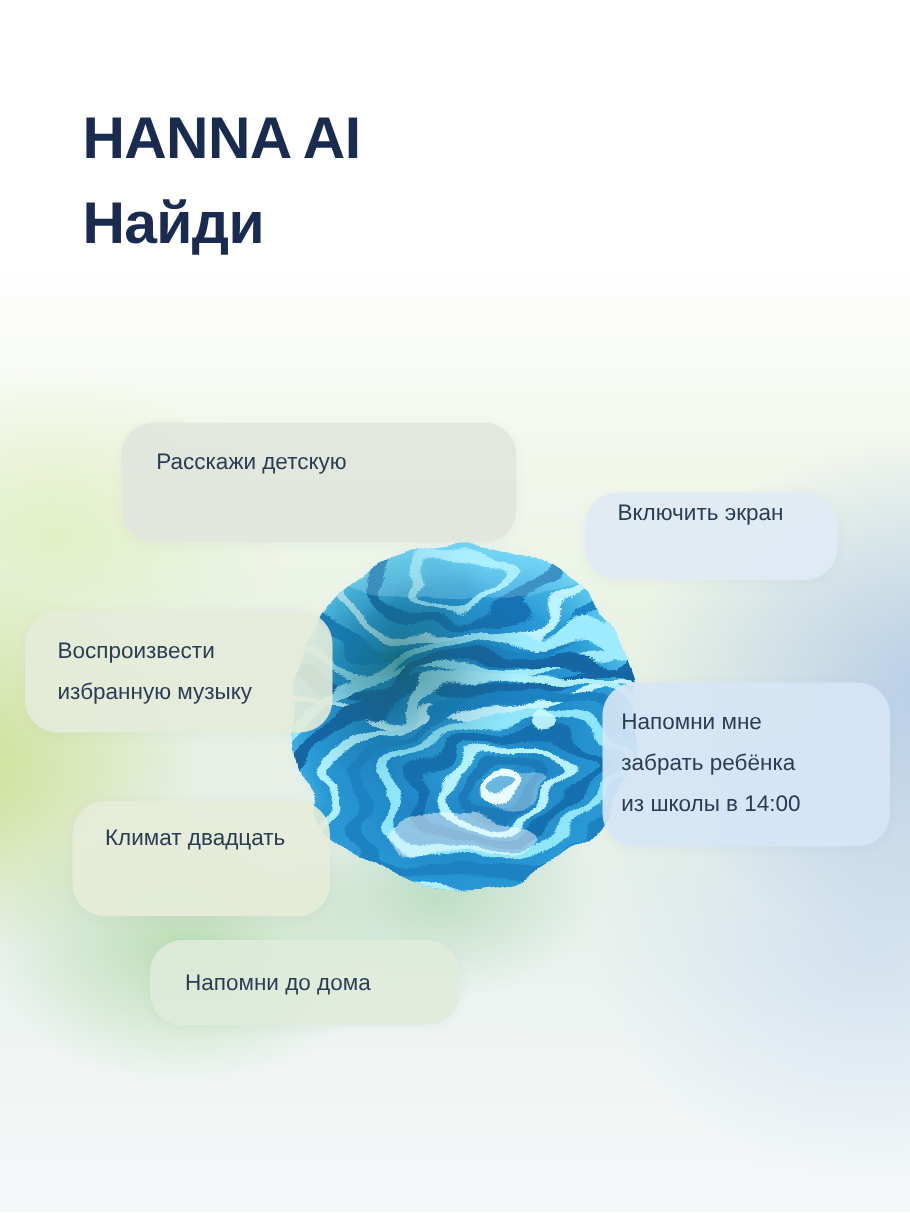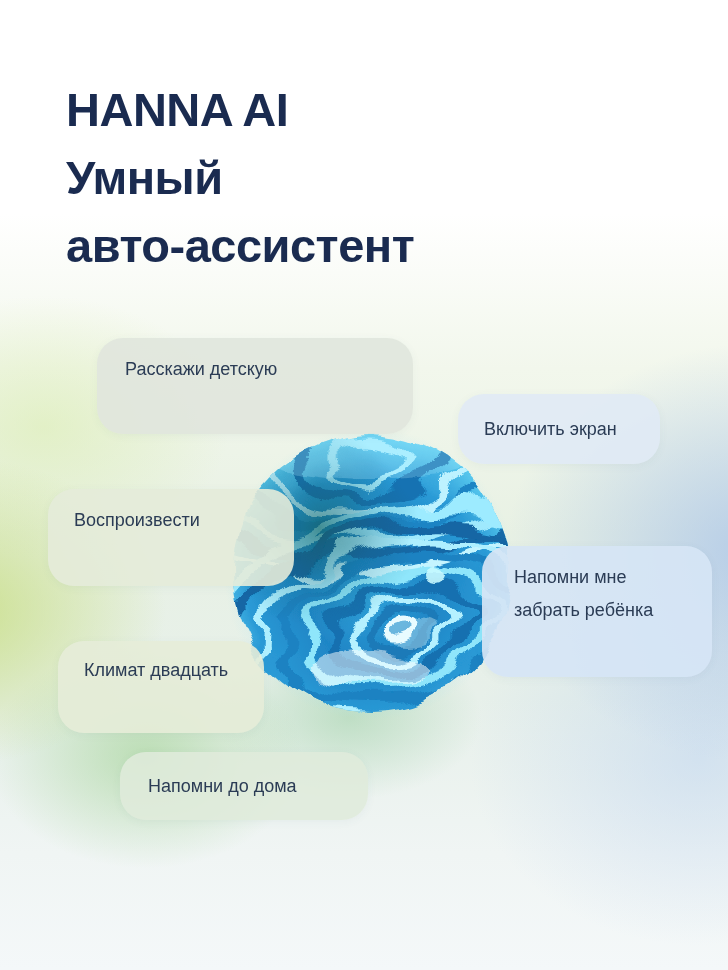--- a/index.html
+++ b/index.html
@@ -61,36 +61,35 @@
   .bubble {
     position: absolute;
     border-radius: 26px;
     color: var(--bubble-text, #2b3c55);
     font-size: 18px;
     line-height: 33px;
     box-shadow: 0 2px 10px rgba(60,90,110,0.05);
   }
   .bubble .line { white-space: nowrap; }
   .b1 { left: 97px;  top: 338px; width: 316px; height: 96px;  padding: 15px 28px; background: rgba(224,229,221,0.90); }
-  .b2 { left: 458px; top: 394px; width: 202px; height: 70px;  padding: 0 0 0 26px; background: rgba(224,234,245,0.90); display: flex; align-items: center; }
-  .b3 { left: 48px;  top: 489px; width: 246px; height: 97px;  padding: 15px 26px; background: rgba(228,235,217,0.90); }
-  .b4 { left: 482px; top: 546px; width: 230px; height: 131px; padding: 15px 32px; background: rgba(214,229,245,0.92); }
+  .b2 { left: 468px; top: 394px; width: 202px; height: 70px;  padding: 0 0 0 26px; background: rgba(224,234,245,0.90); display: flex; }
+  .b3 { left: 20px;  top: 489px; width: 246px; height: 97px;  padding: 15px 26px; background: rgba(228,235,217,0.90); }
+  .b4 { left: 482px; top: 546px; width: 230px; height: 131px; padding: 15px 15px; background: rgba(214,229,245,0.92); }
   .b5 { left: 58px;  top: 641px; width: 206px; height: 92px;  padding: 13px 26px; background: rgba(229,236,216,0.90); }
   .b6 { left: 120px; top: 752px; width: 248px; height: 68px;  padding: 0 0 0 28px; background: rgba(223,234,219,0.88); display: flex; align-items: center; }
   .b7 { left: 432px; top: 730px; width: 234px; height: 132px; padding: 15px 24px; background: rgba(215,228,243,0.92); }
 </style>
 </head>
 <body>
 
 <div class="poster">
 
   <header class="title-block">
     <h1>HANNA AI</h1>
-    <h2>Умный</h2>
-    <h2>авто-ассистент</h2>
+    <h2>Найди</h2>
   </header>
 
   <div class="orb-glow"></div>
 
   <svg class="orb" viewBox="0 0 300 300" xmlns="http://www.w3.org/2000/svg" aria-hidden="true">
     <defs>
       <radialGradient id="orbBase" cx="50%" cy="58%" r="62%">
         <stop offset="0%" stop-color="#2f9fd8"></stop>
         <stop offset="35%" stop-color="#1f86c6"></stop>
         <stop offset="65%" stop-color="#2a9ad6"></stop>
@@ -153,25 +152,27 @@
   <div class="bubble b1">
     <div class="line">Расскажи детскую</div>
   </div>
 
   <div class="bubble b2">
     <div class="line">Включить экран</div>
   </div>
 
   <div class="bubble b3">
     <div class="line">Воспроизвести</div>
+    <div class="line">избранную музыку</div>
   </div>
 
   <div class="bubble b4">
     <div class="line">Напомни мне</div>
     <div class="line">забрать ребёнка</div>
+    <div class="line">из школы в 14:00</div>
   </div>
 
   <div class="bubble b5">
     <div class="line">Климат двадцать</div>
   </div>
 
   <div class="bubble b6">
     <div class="line">Напомни до дома</div>
   </div>
 

